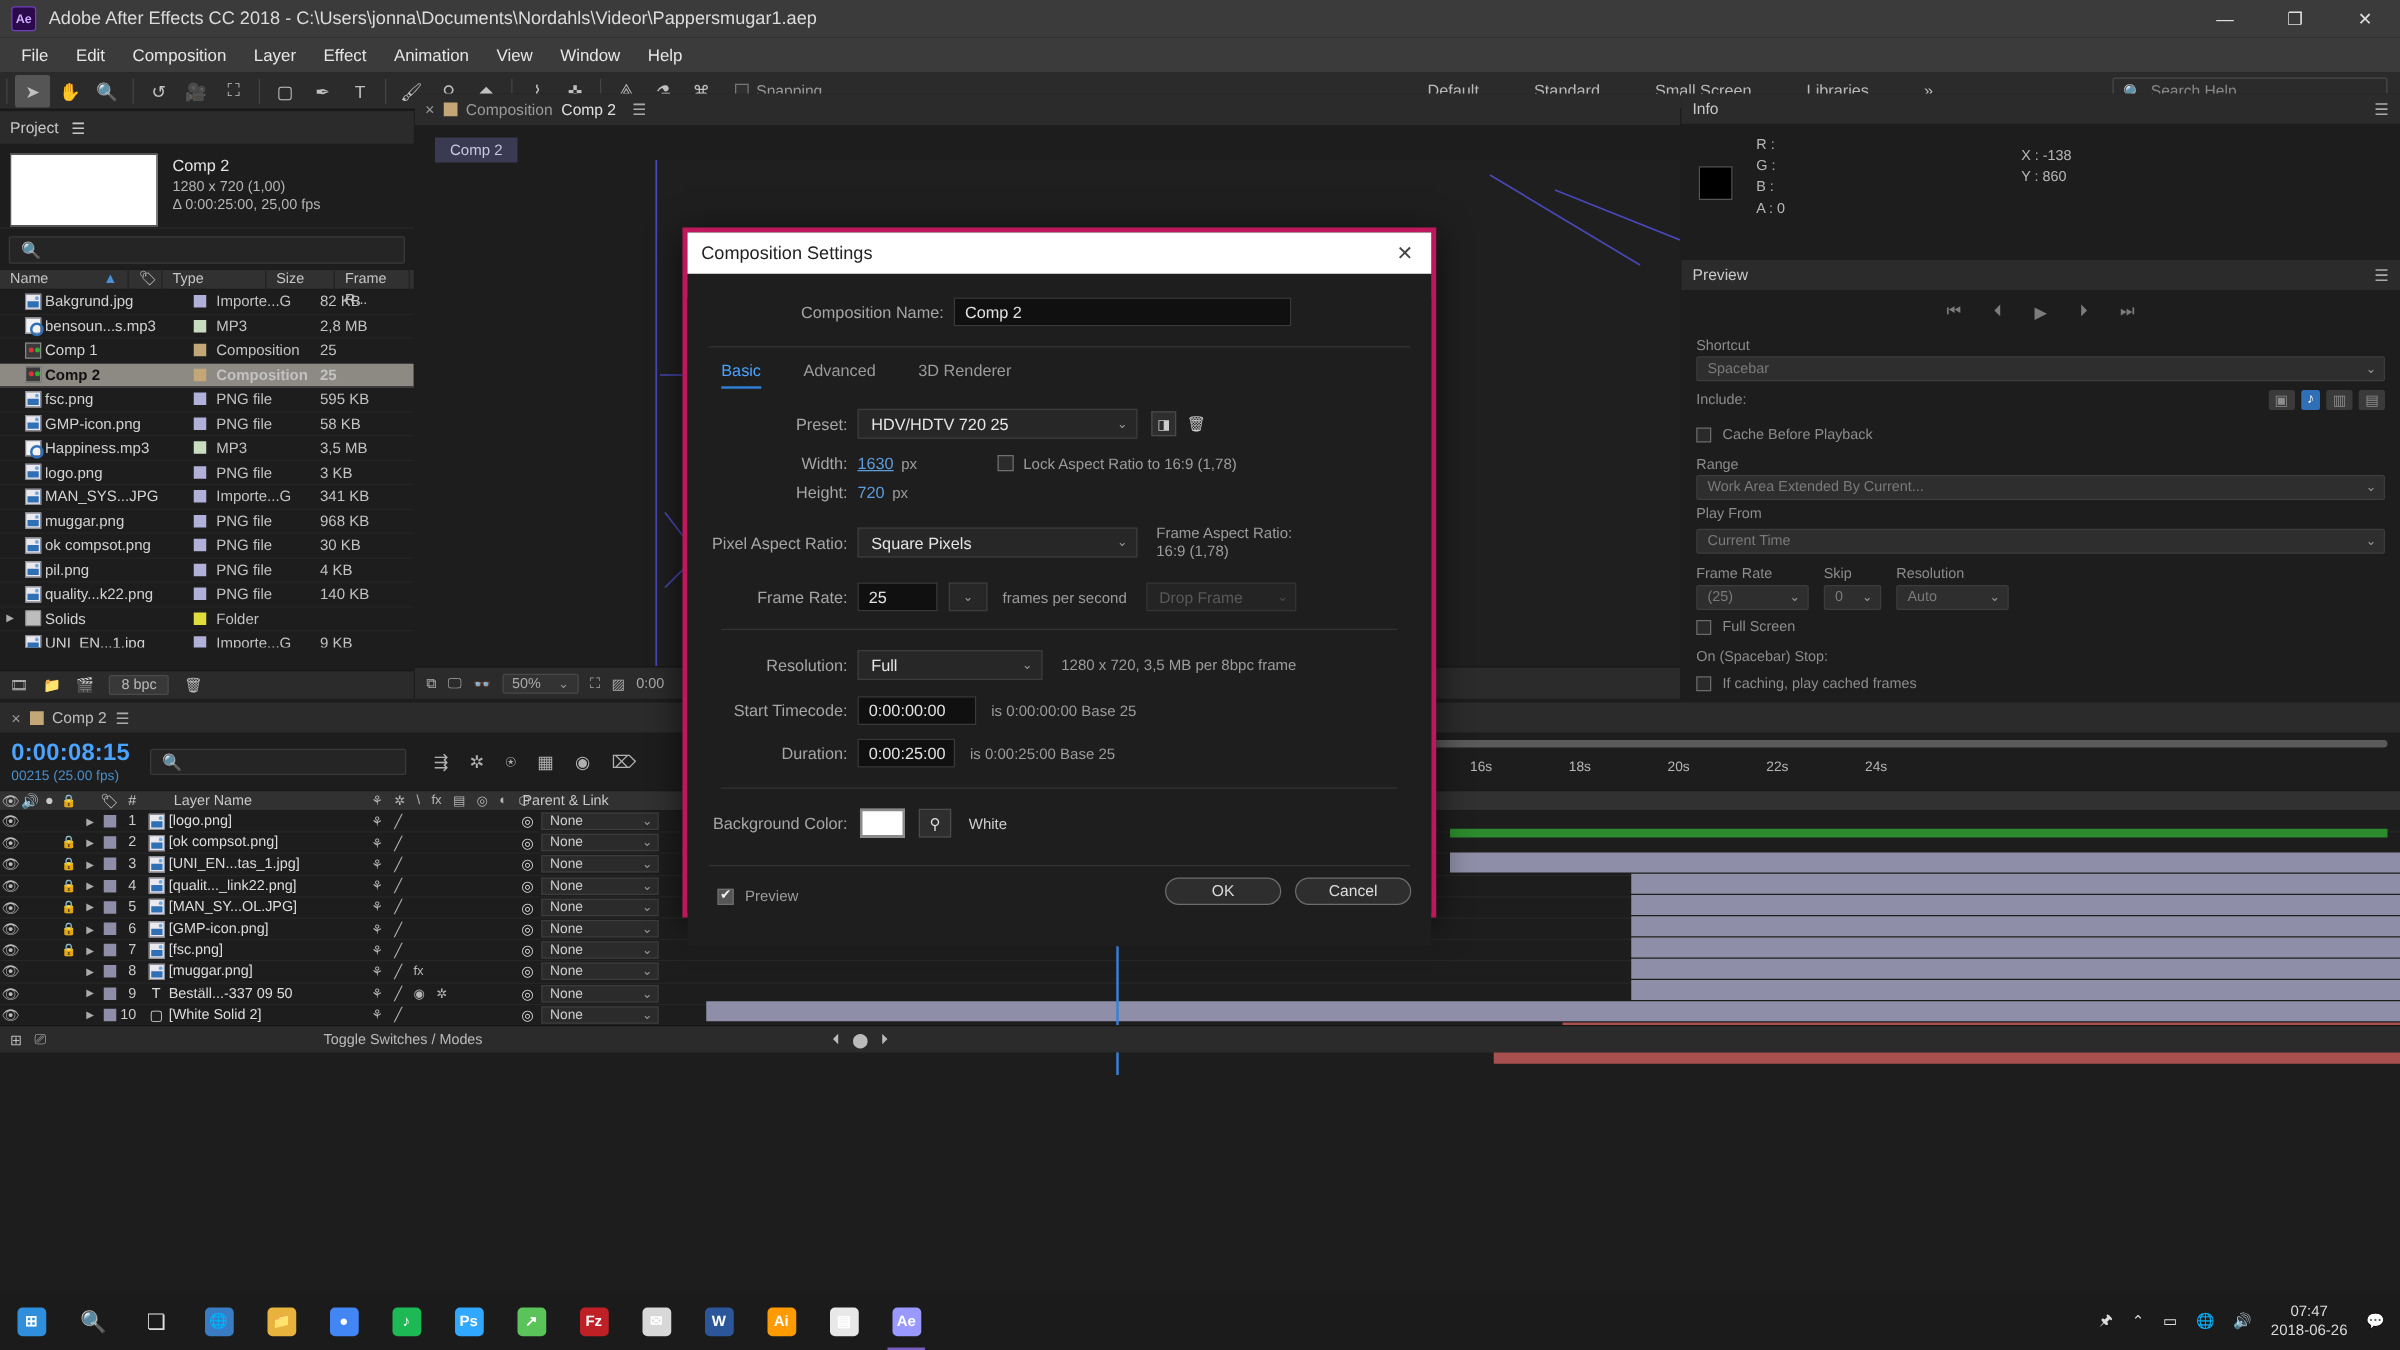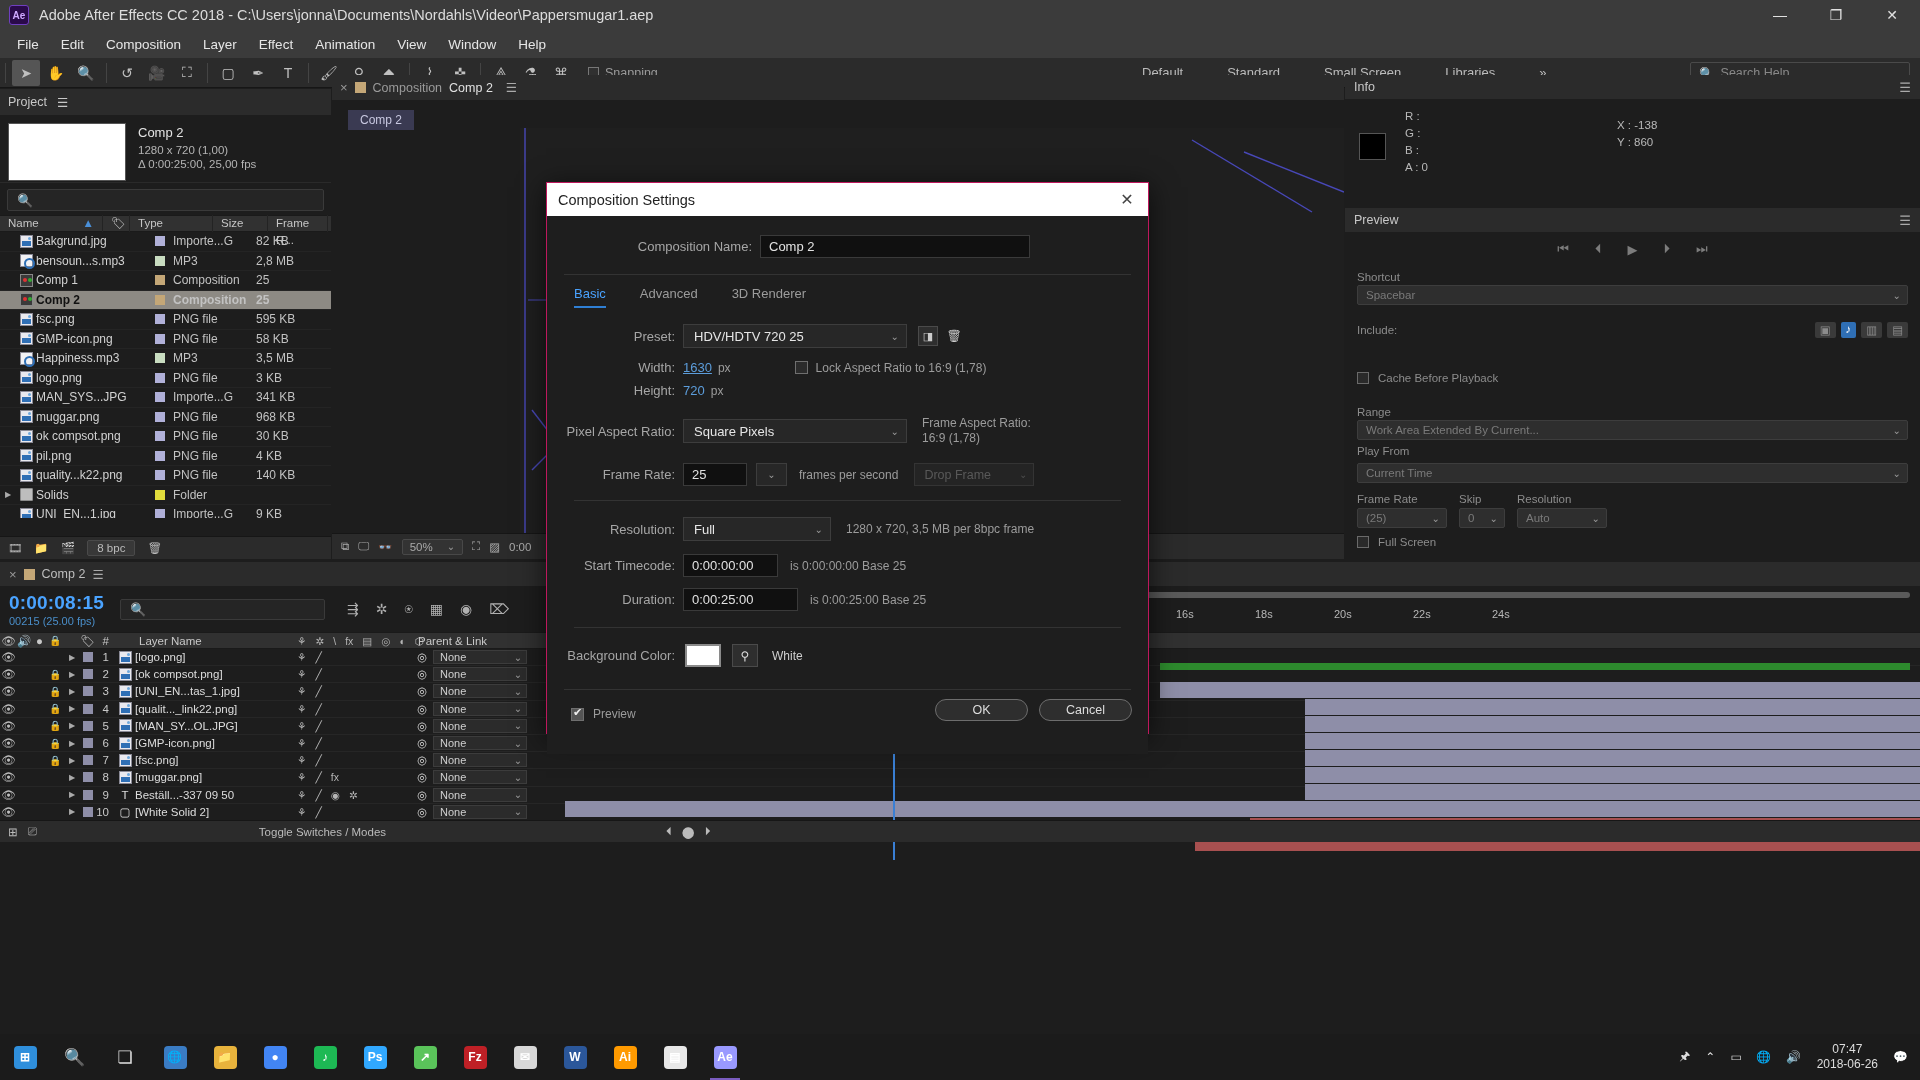--- a/index.html
+++ b/index.html
@@ -131,21 +131,21 @@
   
   #right-col { position:absolute; left:1345px; top:75px; width:575px; height:484px; }
   #info-panel { position:absolute; left:0; top:0; width:575px; height:130px; }
   #info-tab { height:24px; background:#2b2b2b; display:flex; align-items:center; padding:0 9px; font-size:12.5px;}
   #info-body { position:relative; height:106px; padding:9px 14px; font-size:11.5px; color:#b8b8b8;}
   #info-swatch { position:absolute; left:14px; top:34px; width:27px; height:27px; background:#000; border:1px solid #555;}
   .info-kv { line-height:17px; }
   #preview-panel { position:absolute; left:0; top:133px; width:575px; height:351px; }
   #prev-tab { height:24px; background:#2b2b2b; display:flex; align-items:center; padding:0 9px; font-size:12.5px;}
   #prev-transport { height:34px; display:flex; align-items:center; justify-content:center; gap:26px; color:#7c7c7c; font-size:13px;}
-  .prev-row { display:flex; align-items:center; gap:9px; padding:17px 12px; font-size:11.5px; color:#8c8c8c;text-align:right; }
+  .prev-row { display:flex; align-items:center; gap:9px; padding:7px 12px; font-size:11.5px; color:#8c8c8c;text-align:right; }
   .prev-lbl { color:#8c8c8c; font-size:11.5px; padding:5px 12px 2px 12px;}
   .prev-dd {
     background:#2e2e2e; border:1px solid #3d3d3d; border-radius:2px; height:20px;
     display:flex; align-items:center; justify-content:space-between; padding:0 6px 0 8px;
     color:#7a7a7a; font-size:11.5px;
   }
   .chk { width:12px;height:12px;border:1px solid #6a6a6a;background:#2a2a2a; display:inline-block; position:relative;}
   .chk.on::after{content:"✔"; position:absolute; left:1px; top:-3px; font-size:11px; color:#ddd;}
 
   
@@ -182,21 +182,21 @@
     font-size:11px; color:#cfcfcf;}
   #tl-footer {
     position:absolute; bottom:0; left:0; width:1920px; height:22px; background:#2b2b2b;
     display:flex; align-items:center; gap:10px; padding-left:8px; font-size:11.5px; color:#bbb;
     border-top:1px solid #161616;
   }
 
   
   #dlg-shadow {
     position:absolute; left:546px; top:182px; width:603px; height:552px;
-    background:#1e1e1e; border:1px solid #be185d; box-shadow:0 5px 26px rgba(0,0,0,.65);
+    background:#1e1e1e; border:4px solid #be185d; box-shadow:0 5px 26px rgba(0,0,0,.65);
   }
   #dlg-title {
     height:33px; background:#fff; color:#222; display:flex; align-items:center;
     padding-left:11px; font-size:14.5px;
   }
   #dlg-close { margin-left:auto; width:42px; height:33px; display:flex; align-items:center; justify-content:center; font-size:16px; color:#444;}
   #dlg-body { position:relative; height:519px; background:#1e1e1e; }
   .row { display:flex; align-items:center; margin-bottom:12px; }
   .lbl { text-align:right; color:#a6a6a6; font-size:13px; }
   .fld {
@@ -1083,21 +1083,21 @@
         </div>
 
         <div class="row" style="margin-bottom:11px;">
           <div class="lbl" style="width:111px;">Start Timecode:</div>
           <div class="fld" style="margin-left:8px; width:95px;">0:00:00:00</div>
           <div class="hint" style="margin-left:12px;">is 0:00:00:00  Base 25</div>
         </div>
 
         <div class="row" style="margin-bottom:16px;">
           <div class="lbl" style="width:111px;">Duration:</div>
-          <div class="fld" style="margin-left:8px; width:115px;">0:00:25:00</div>
+          <div class="fld" style="margin-left:8px; width:78px;">0:00:25:00</div>
           <div class="hint" style="margin-left:12px;">is 0:00:25:00  Base 25</div>
         </div>
 
         <div class="divider" style="margin:0 10px 16px 10px;"></div>
 
         <div class="row" style="margin-bottom:0;">
           <div class="lbl" style="width:111px;">Background Color:</div>
           <div style="margin-left:10px; width:36px; height:23px; background:#fff; border:2px solid #8a8a8a;"></div>
           <div style="margin-left:11px; width:26px; height:23px; background:#2e2e2e; border:1px solid #4a4a4a; display:flex; align-items:center; justify-content:center; color:#ddd; font-size:12px;">⚲</div>
           <div class="hint" style="margin-left:14px; color:#cfcfcf;">White</div>

